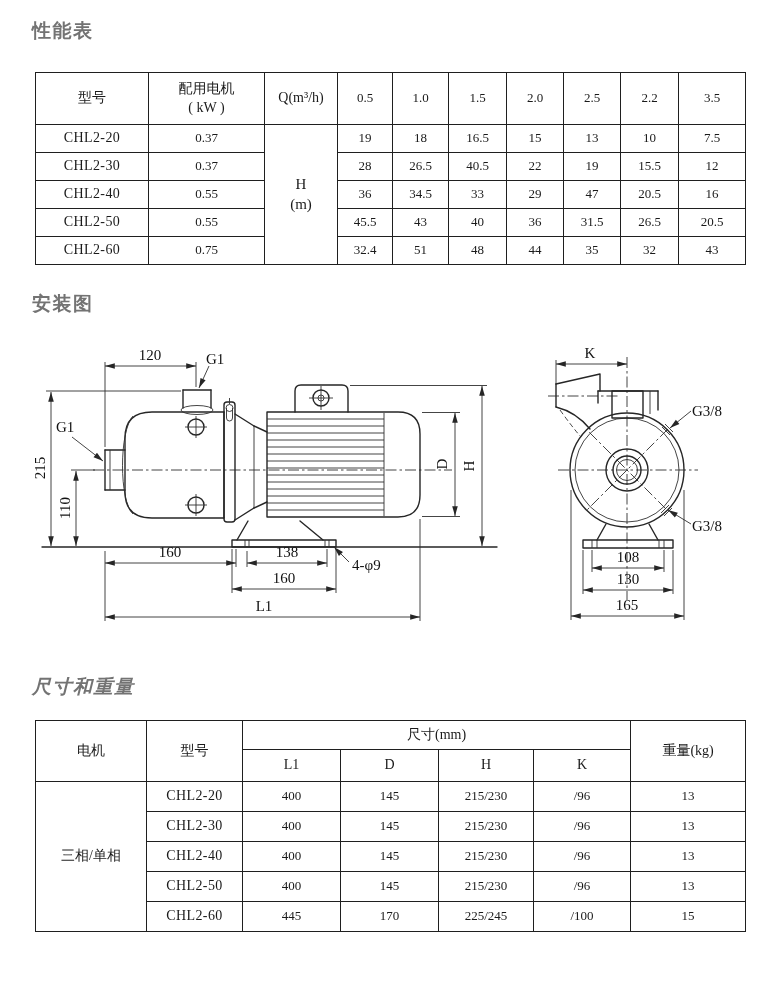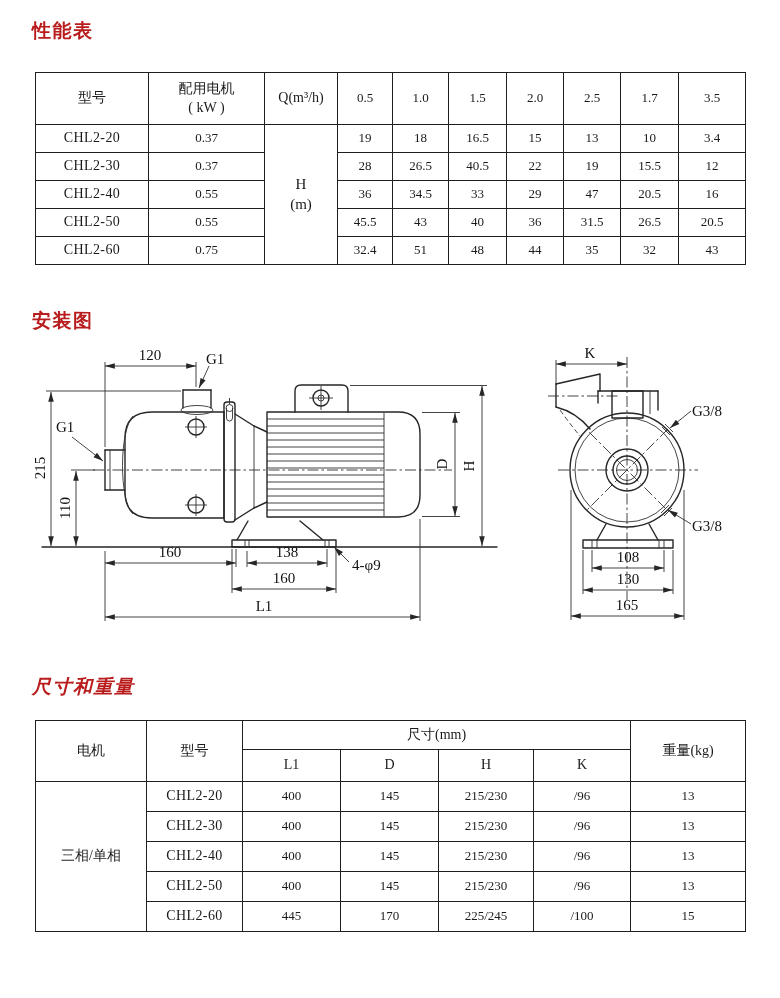--- a/index.html
+++ b/index.html
@@ -1,19 +1,19 @@
 <!DOCTYPE html>
 <html><head>
 <meta charset="utf-8">
 <style>
   html,body{margin:0;padding:0;background:#fff;}
   .page{position:relative;width:780px;height:998px;background:#ffffff;
         font-family:"Liberation Serif","DejaVu Serif",serif;color:#1a1a1a;overflow:hidden;}
   .sec-title{position:absolute;left:32px;font-family:"Liberation Sans","DejaVu Sans",sans-serif;
-        font-weight:bold;font-size:19px;color:#b91c1c;letter-spacing:1.5px;}
+        font-weight:bold;font-size:19px;color:#737373;letter-spacing:1.5px;}
   table{position:absolute;border-collapse:collapse;table-layout:fixed;
         border:1.6px solid #1a1a1a;background:#fff;}
   td{border:1px solid #1f1f1f;text-align:center;vertical-align:middle;
      font-size:13px;padding:0;line-height:1.3;overflow:hidden;}
   .cn{font-size:14px;}
   .md{font-size:14px;letter-spacing:.4px;text-align:center;}
   .pre{white-space:pre-line;}
   .t1 tr{height:28px;}
   .t1 tr.hdr{height:52px;}
   .t2 tr{height:30px;}
@@ -50,35 +50,35 @@
         <tr class="hdr">
       <td class="cn">型号</td>
       <td class="cn pre">配用电机
 ( kW )</td>
       <td class="cn">Q(m³/h)</td>
       <td>0.5</td>
       <td>1.0</td>
       <td>1.5</td>
       <td>2.0</td>
       <td>2.5</td>
-      <td>1.7</td>
+      <td>2.2</td>
       <td>3.5</td>
     </tr>
     <tr>
       <td class="md">CHL2-20</td>
       <td>0.37</td>
       <td rowspan="5" class="pre" style="font-size:15px;">H
 (m)</td>
       <td>19</td>
       <td>18</td>
       <td>16.5</td>
       <td>15</td>
       <td>13</td>
       <td>10</td>
-      <td>3.4</td>
+      <td>7.5</td>
     </tr>
     <tr>
       <td class="md">CHL2-30</td>
       <td>0.37</td>
       <td>28</td>
       <td>26.5</td>
       <td>40.5</td>
       <td>22</td>
       <td>19</td>
       <td>15.5</td>
@@ -113,21 +113,21 @@
       <td>51</td>
       <td>48</td>
       <td>44</td>
       <td>35</td>
       <td>32</td>
       <td>43</td>
     </tr>
   </tbody>
     </table>
 
-  <div class="sec-title" style="top:308px;text-align:right;">安装图</div>
+  <div class="sec-title" style="top:291px;text-align:right;">安装图</div>
 
   <svg style="position:absolute;left:0;top:344px;" width="780" height="300" viewBox="0 344 780 300">
     <defs>
       <marker id="arw" viewBox="0 0 12 8" refX="11.4" refY="4" markerWidth="12" markerHeight="8" orient="auto-start-reverse">
           <path d="M0.5,0.9 L11.4,4 L0.5,7.1 Z" fill="#262626"></path>
         </marker>
     </defs>
 
     <g>
 

